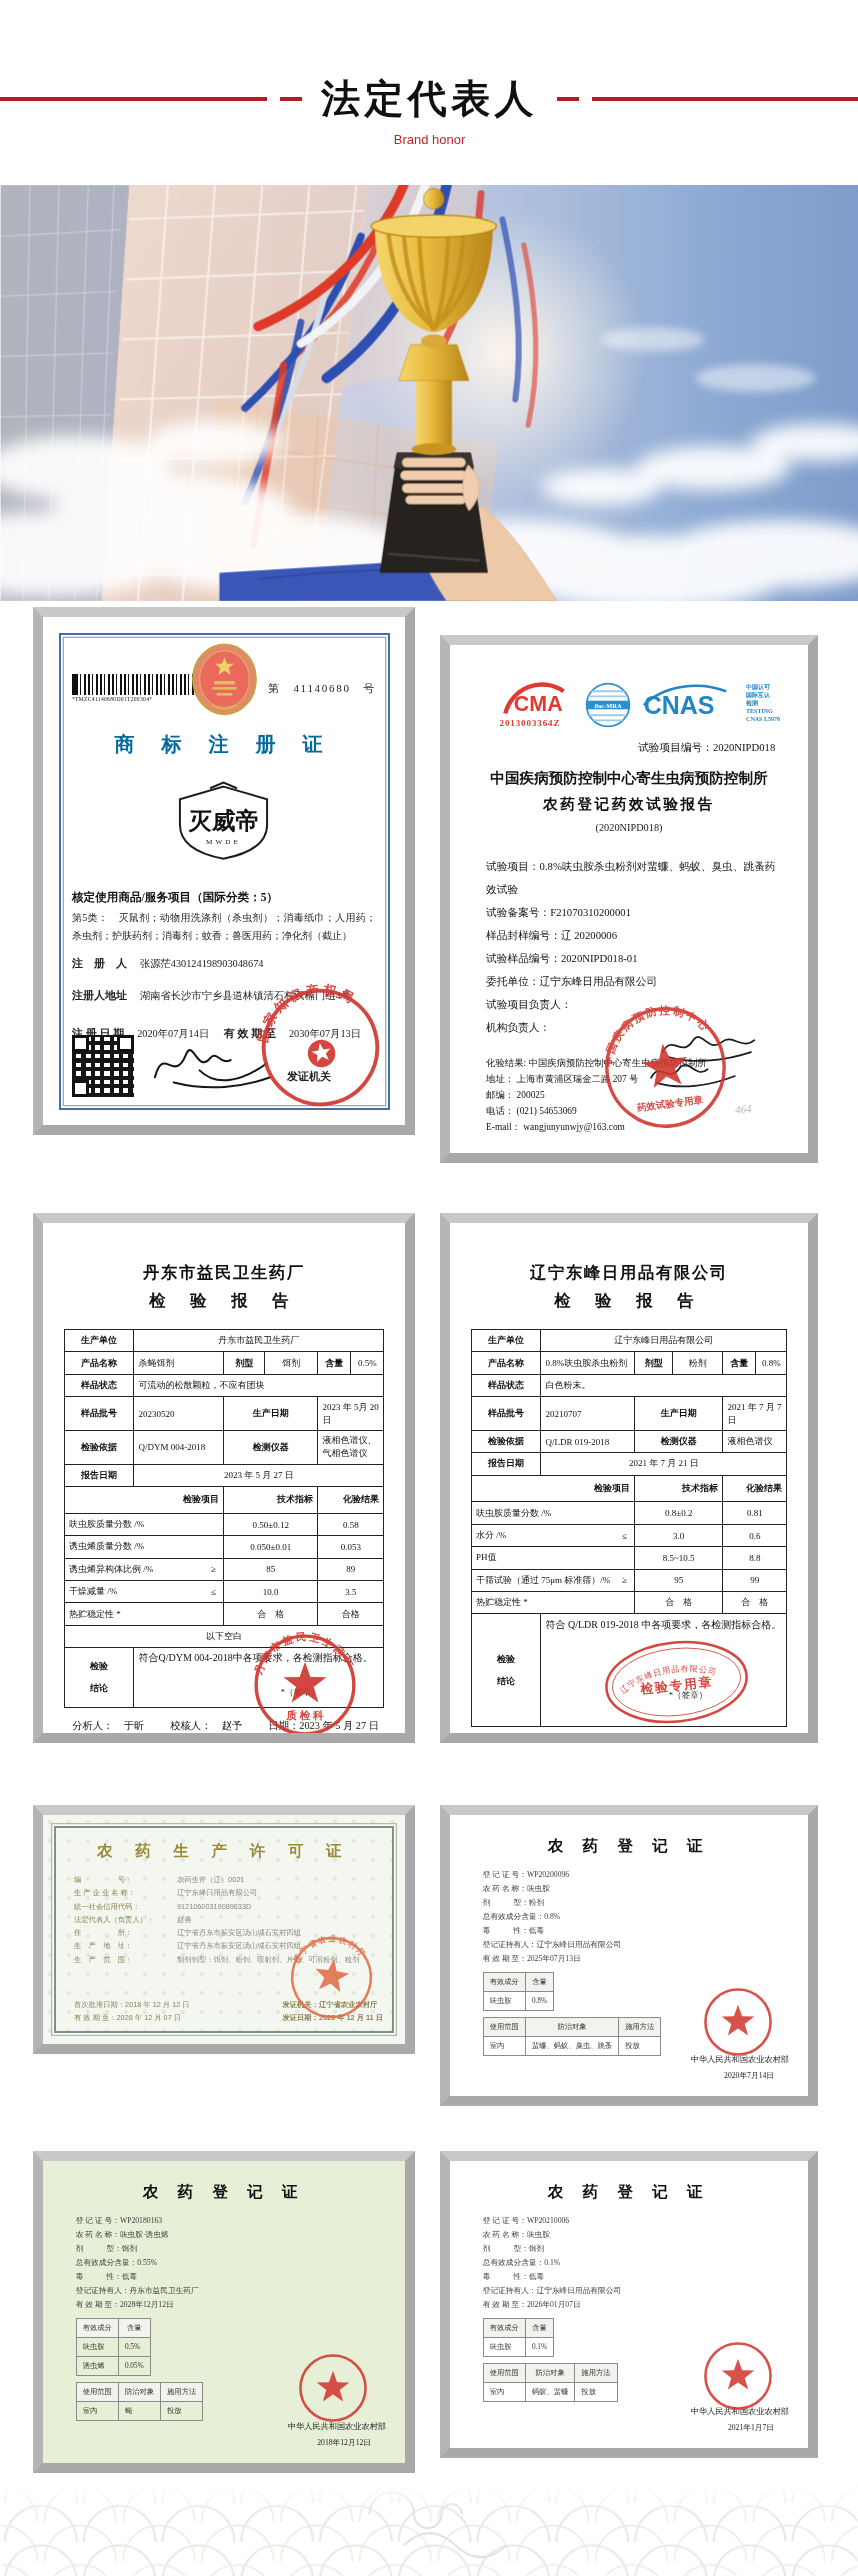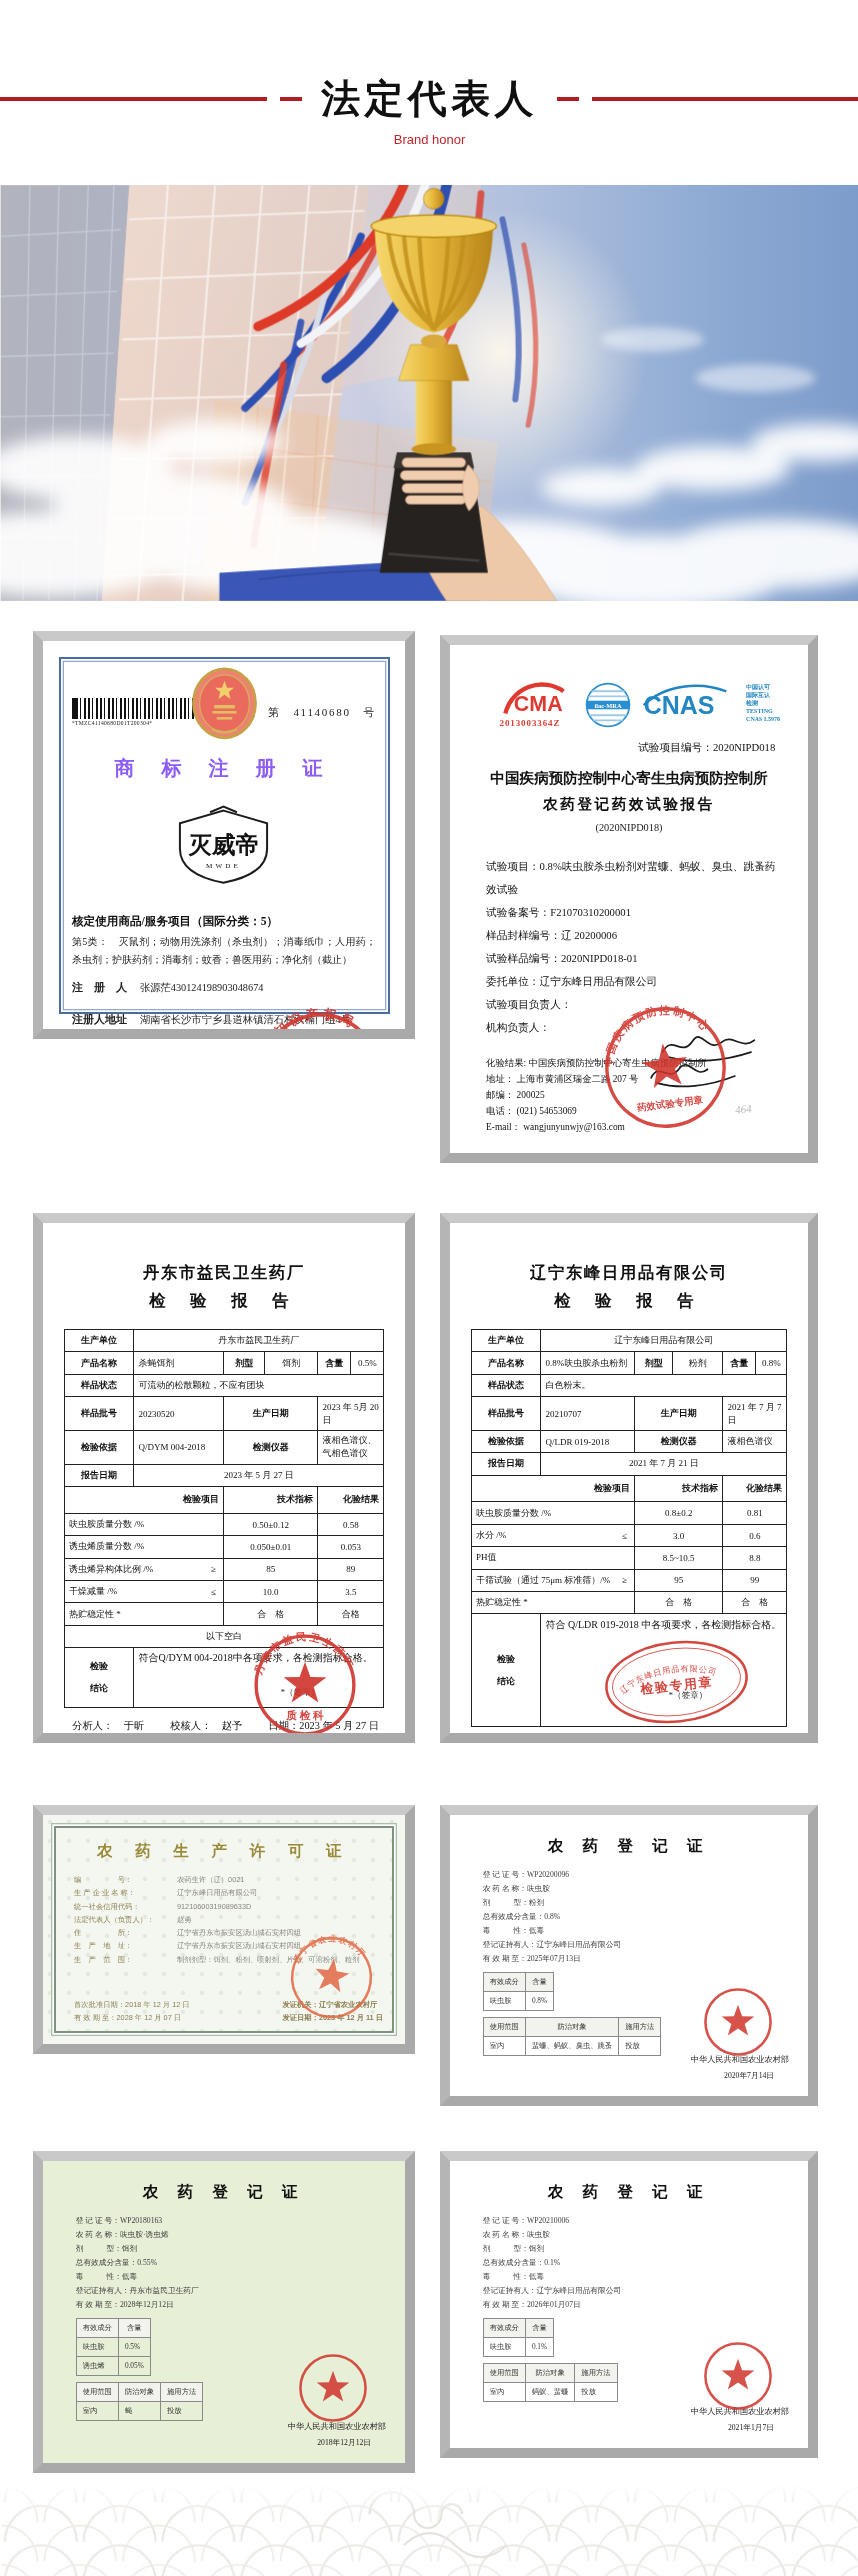--- a/index.html
+++ b/index.html
@@ -22,21 +22,21 @@
   .seal{position:absolute;pointer-events:none;}
 
   
   .tm-frame{position:absolute;inset:15.5px;border:2.1px solid #4a6da0;box-shadow:inset 0 0 0 1.7px #fff,inset 0 0 0 3px #93a9c9;}
   .tm-body{position:absolute;left:29px;right:29px;top:26px;bottom:26px;font-family:"Liberation Serif",serif;}
   .barcode-wrap{position:absolute;left:0;top:31px;width:137px;}
   .barcode{width:131px;height:20.6px;background:repeating-linear-gradient(90deg,#111 0 1.7px,#fff 1.7px 4.3px,#111 4.3px 5.2px,#fff 5.2px 7.7px,#111 7.7px 10.3px,#fff 10.3px 12px);border-left:4.3px solid #111;border-right:4.3px solid #111;}
   .barcode-txt{font-size:5.6px;letter-spacing:0.3px;color:#222;margin-top:1.7px;}
   .tm-emblem{position:absolute;left:50%;margin-left:-33px;top:0;}
   .tm-no{position:absolute;right:0;top:38px;font-size:11px;letter-spacing:1.7px;color:#222;}
-  .tm-title{position:absolute;left:0;right:0;top:88px;text-align:center;font-size:20px;font-weight:600;letter-spacing:11px;color:#8b5cf6;}
+  .tm-title{position:absolute;left:0;right:0;top:88px;text-align:center;font-size:20px;font-weight:600;letter-spacing:11px;color:#0369a1;}
   .tm-shield{position:absolute;left:50%;margin-left:-52px;top:134px;}
   .tm-sec-title{position:absolute;left:0;top:247px;font-size:11.6px;font-weight:bold;color:#111;}
   .tm-sec-body{position:absolute;left:0;right:0;top:266px;font-size:10px;line-height:1.75;color:#222;text-align:justify;}
   .tm-line{position:absolute;left:0;font-size:10.3px;color:#222;}
   .tm-lab{font-weight:bold;font-size:11px;margin-right:10.3px;}
   .tm-dates{position:absolute;left:0;top:383px;font-size:10.3px;color:#222;}
   .tm-director{position:absolute;left:0;top:422px;font-size:11px;font-weight:bold;}
   .tm-sig{position:absolute;left:76px;top:393px;}
   .tm-issuer{position:absolute;left:215px;top:426px;font-size:11px;font-weight:bold;}
   .qr{position:absolute;left:0;top:392px;width:62px;height:62px;background-color:#fff;background-image:repeating-linear-gradient(0deg,#151515 0 4.3px,transparent 4.3px 8.6px),repeating-linear-gradient(90deg,#151515 0 4.3px,transparent 4.3px 9.4px);}
@@ -256,21 +256,21 @@
       <g fill="#f0cdae" stroke="#d8a987" stroke-width=".6">
         <rect x="468" y="318" width="74" height="11" rx="5.5"></rect>
         <rect x="466" y="333" width="78" height="11" rx="5.5"></rect>
         <rect x="468" y="348" width="76" height="11" rx="5.5"></rect>
         <rect x="472" y="362" width="70" height="10" rx="5"></rect>
         <path d="M545,326 C562,342 562,364 546,380 C538,368 535,344 545,326 Z"></path>
       </g>
     </svg>
   </section>
 
-  <article class="cert" style="left:33px;top:631px;width:382px;height:408px">
+  <article class="cert" style="left:33px;top:607px;width:382px;height:528px">
     <div class="tm-frame"></div>
     <div class="tm-body">
       <div class="barcode-wrap">
         <div class="barcode"></div>
         <div class="barcode-txt">*TMZC41140680D01T200304*</div>
       </div>
       <svg class="tm-emblem" width="67" height="76" viewBox="0 0 78 88">
         <ellipse cx="39" cy="42" rx="36" ry="40" fill="#ee8173" stroke="#c9a049" stroke-width="3.5"></ellipse>
         <ellipse cx="39" cy="42" rx="29" ry="33" fill="#ea6a5d" stroke="#d4b05a" stroke-width="1.5"></ellipse>
         <polygon points="39,16 42,24 50,24 44,29 46,37 39,32 32,37 34,29 28,24 36,24" fill="#f2cf6b"></polygon>

